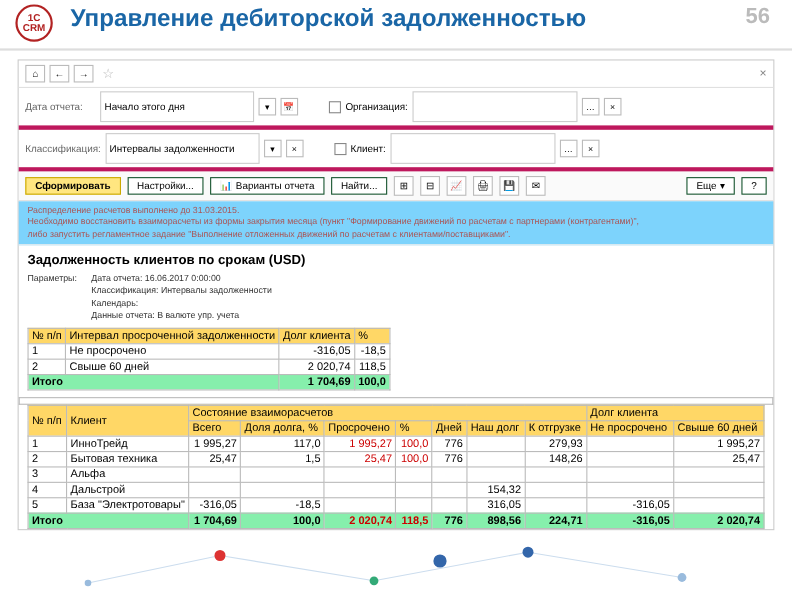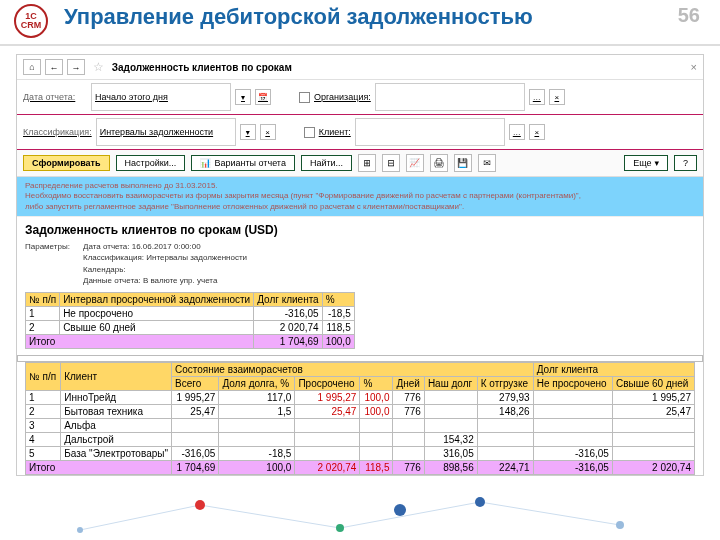--- a/index.html
+++ b/index.html
@@ -47,22 +47,21 @@
     width: 18px; height: 16px;
     display: flex; align-items: center; justify-content: center;
     font-size: 9px; cursor: pointer;
   }
   .star { color: #bbb; font-size: 12px; margin: 0 4px; }
   .tab-title { font-weight: bold; font-size: 10px; }
   .close-x { margin-left: auto; color: #888; font-size: 11px; cursor: pointer; }
   .filter-row {
     display: flex; align-items: center;
     padding: 3px 6px; gap: 4px;
-    border-bottom: 1px solid #be185d;
-    text-decoration: underline;
+    border-bottom: 4px solid #be185d;
   }
   .filter-label { color: #666; min-width: 64px; }
   .filter-input {
     border: 1px solid #ccc; height: 28px;
     padding: 0 3px; background: #fff;
     display: flex; align-items: center;
   }
   .mini-btn {
     border: 1px solid #bbb; width: 16px; height: 16px;
     display: flex; align-items: center; justify-content: center;
@@ -104,21 +103,21 @@
     border-collapse: collapse; width: 100%;
     font-size: 10px;
   }
   table.report th, table.report td {
     border: 1px solid #bbb; padding: 1px 3px;
     text-align: left; white-space: nowrap;
   }
   table.report th { background: #ffd766; font-weight: normal; }
   table.report .num { text-align: right; }
   table.report .red { color: #c00; }
-  table.report .total td { background: #f0abfc; font-weight: normal; }
+  table.report .total td { background: #86efac; font-weight: bold; }
   .spacer-row td { border: none; height: 6px; }
   .bg-deco {
     position: absolute; left: 0; right: 0; bottom: 0; height: 50px;
     pointer-events: none; z-index: -1;
   }
 </style>
 </head>
 <body>
 
 <div class="slide-header">
@@ -128,21 +127,20 @@
   <div class="page-num">56</div>
 </div>
 
 <div class="app">
 
   <div class="top-toolbar">
     <div class="nav-btn">⌂</div>
     <div class="nav-btn">←</div>
     <div class="nav-btn">→</div>
     <span class="star">☆</span>
-    <span class="tab-title">Задолженность клиентов по срокам</span>
     <span class="close-x">×</span>
   </div>
 
   <div class="filter-row">
     <span class="filter-label">Дата отчета:</span>
     <div class="filter-input" style="width:140px">Начало этого дня</div>
     <div class="mini-btn">▾</div>
     <div class="mini-btn">📅</div>
     <span style="width:20px"></span>
     <div class="checkbox"></div>

